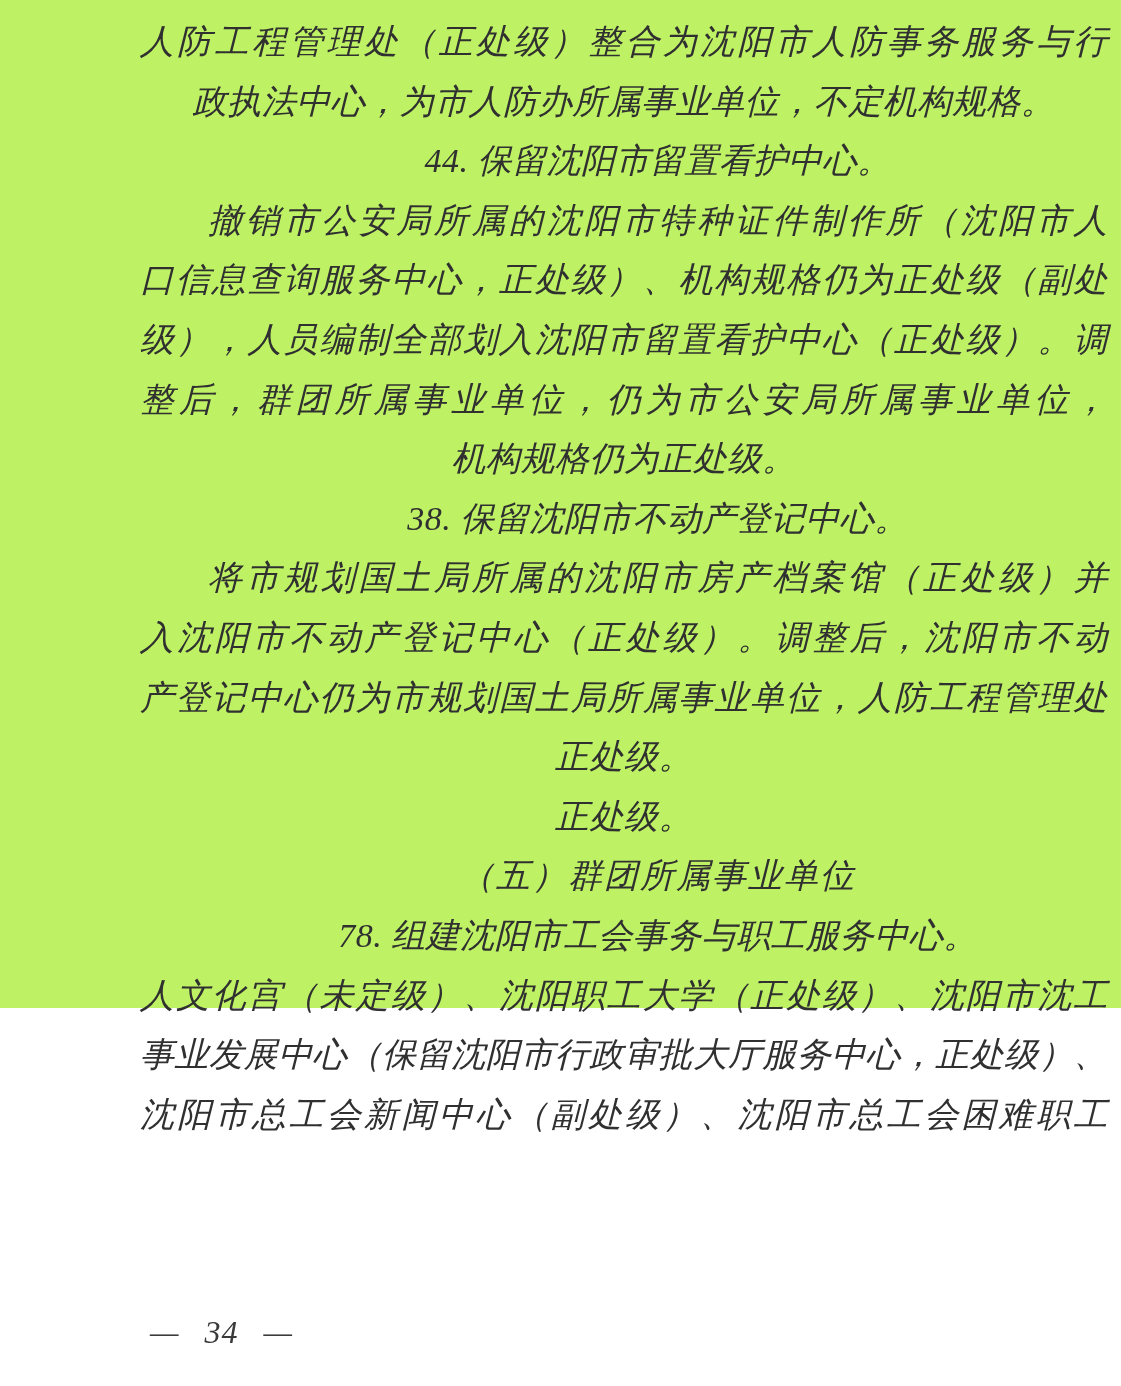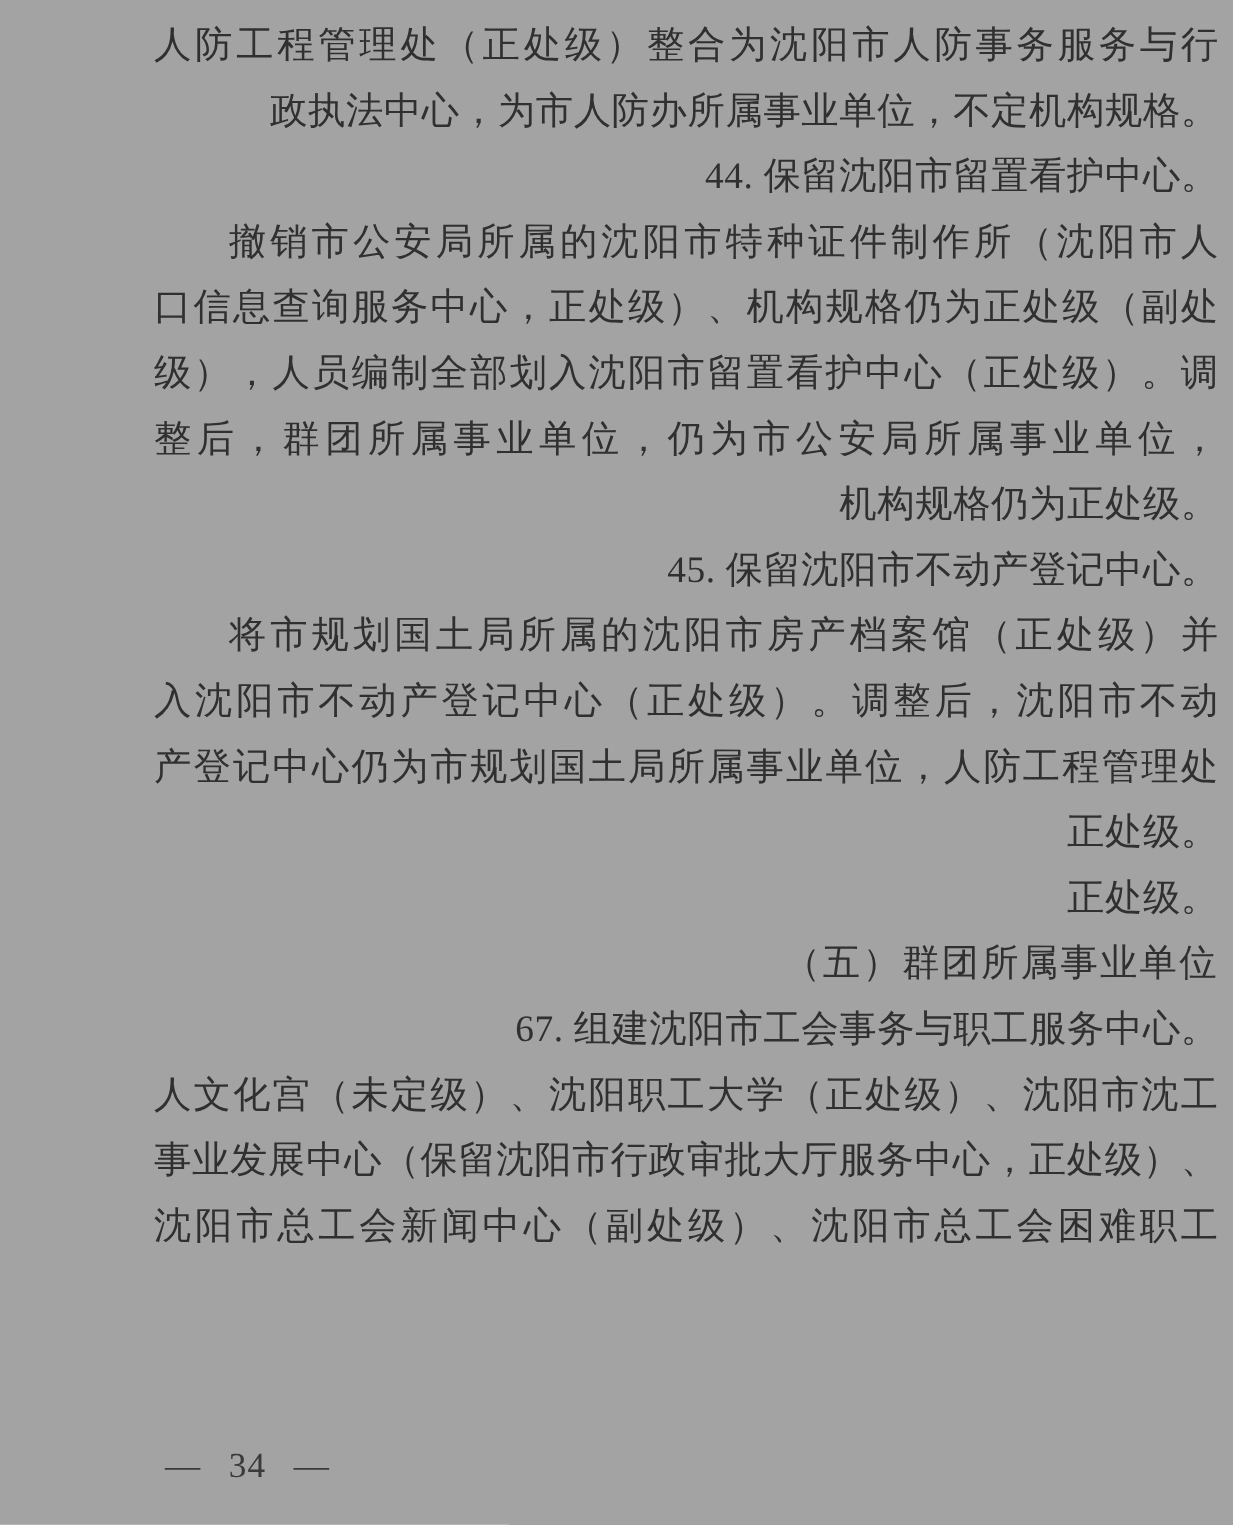--- a/index.html
+++ b/index.html
@@ -9,36 +9,37 @@
   body {
     width: 1121px;
     height: 1386px;
     background: #ffffff;
     font-family: "Liberation Serif", "DejaVu Serif", serif;
     overflow: hidden;
   }
   .page {
     position: relative;
     width: 1121px;
-    height: 1386px;
-    background: #a3a3a3;
+    height: 1008px;
+    background: #bef264;
     color: #303030;
+    font-style: italic;
   }
   .textblock {
     position: absolute;
     left: 140px;
     top: 12px;
     width: 968px;
     font-size: 34px;
     line-height: 59.6px;
     letter-spacing: 0.5px;
   }
   .line {
     min-height: 59.6px;
-    text-align: right;
+    text-align: center;
     white-space: normal;
   }
   
   .j {
     text-align: justify;
     text-align-last: justify;
     text-justify: inter-character;
   }
   
   .i {
@@ -66,28 +67,28 @@
 
   <div class="textblock">
     <div class="line j">人防工程管理处（正处级）整合为沈阳市人防事务服务与行</div>
     <div class="line">政执法中心，为市人防办所属事业单位，不定机构规格。</div>
     <div class="line i">44. 保留沈阳市留置看护中心。</div>
     <div class="line i j">撤销市公安局所属的沈阳市特种证件制作所（沈阳市人</div>
     <div class="line j">口信息查询服务中心，正处级）、机构规格仍为正处级（副处</div>
     <div class="line j">级），人员编制全部划入沈阳市留置看护中心（正处级）。调</div>
     <div class="line j">整后，群团所属事业单位，仍为市公安局所属事业单位，</div>
     <div class="line">机构规格仍为正处级。</div>
-    <div class="line i">45. 保留沈阳市不动产登记中心。</div>
+    <div class="line i">38. 保留沈阳市不动产登记中心。</div>
     <div class="line i j">将市规划国土局所属的沈阳市房产档案馆（正处级）并</div>
     <div class="line j">入沈阳市不动产登记中心（正处级）。调整后，沈阳市不动</div>
     <div class="line j">产登记中心仍为市规划国土局所属事业单位，人防工程管理处</div>
     <div class="line">正处级。</div>
     <div class="line">正处级。</div>
     <div class="line i heading">（五）群团所属事业单位</div>
-    <div class="line i">67. 组建沈阳市工会事务与职工服务中心。</div>
+    <div class="line i">78. 组建沈阳市工会事务与职工服务中心。</div>
     <div class="line j">人文化宫（未定级）、沈阳职工大学（正处级）、沈阳市沈工</div>
     <div class="line j">事业发展中心（保留沈阳市行政审批大厅服务中心，正处级）、</div>
     <div class="line j">沈阳市总工会新闻中心（副处级）、沈阳市总工会困难职工</div>
   </div>
 
   <div class="footer">— 34 —</div>
 
 </div>
 
 </body></html>

